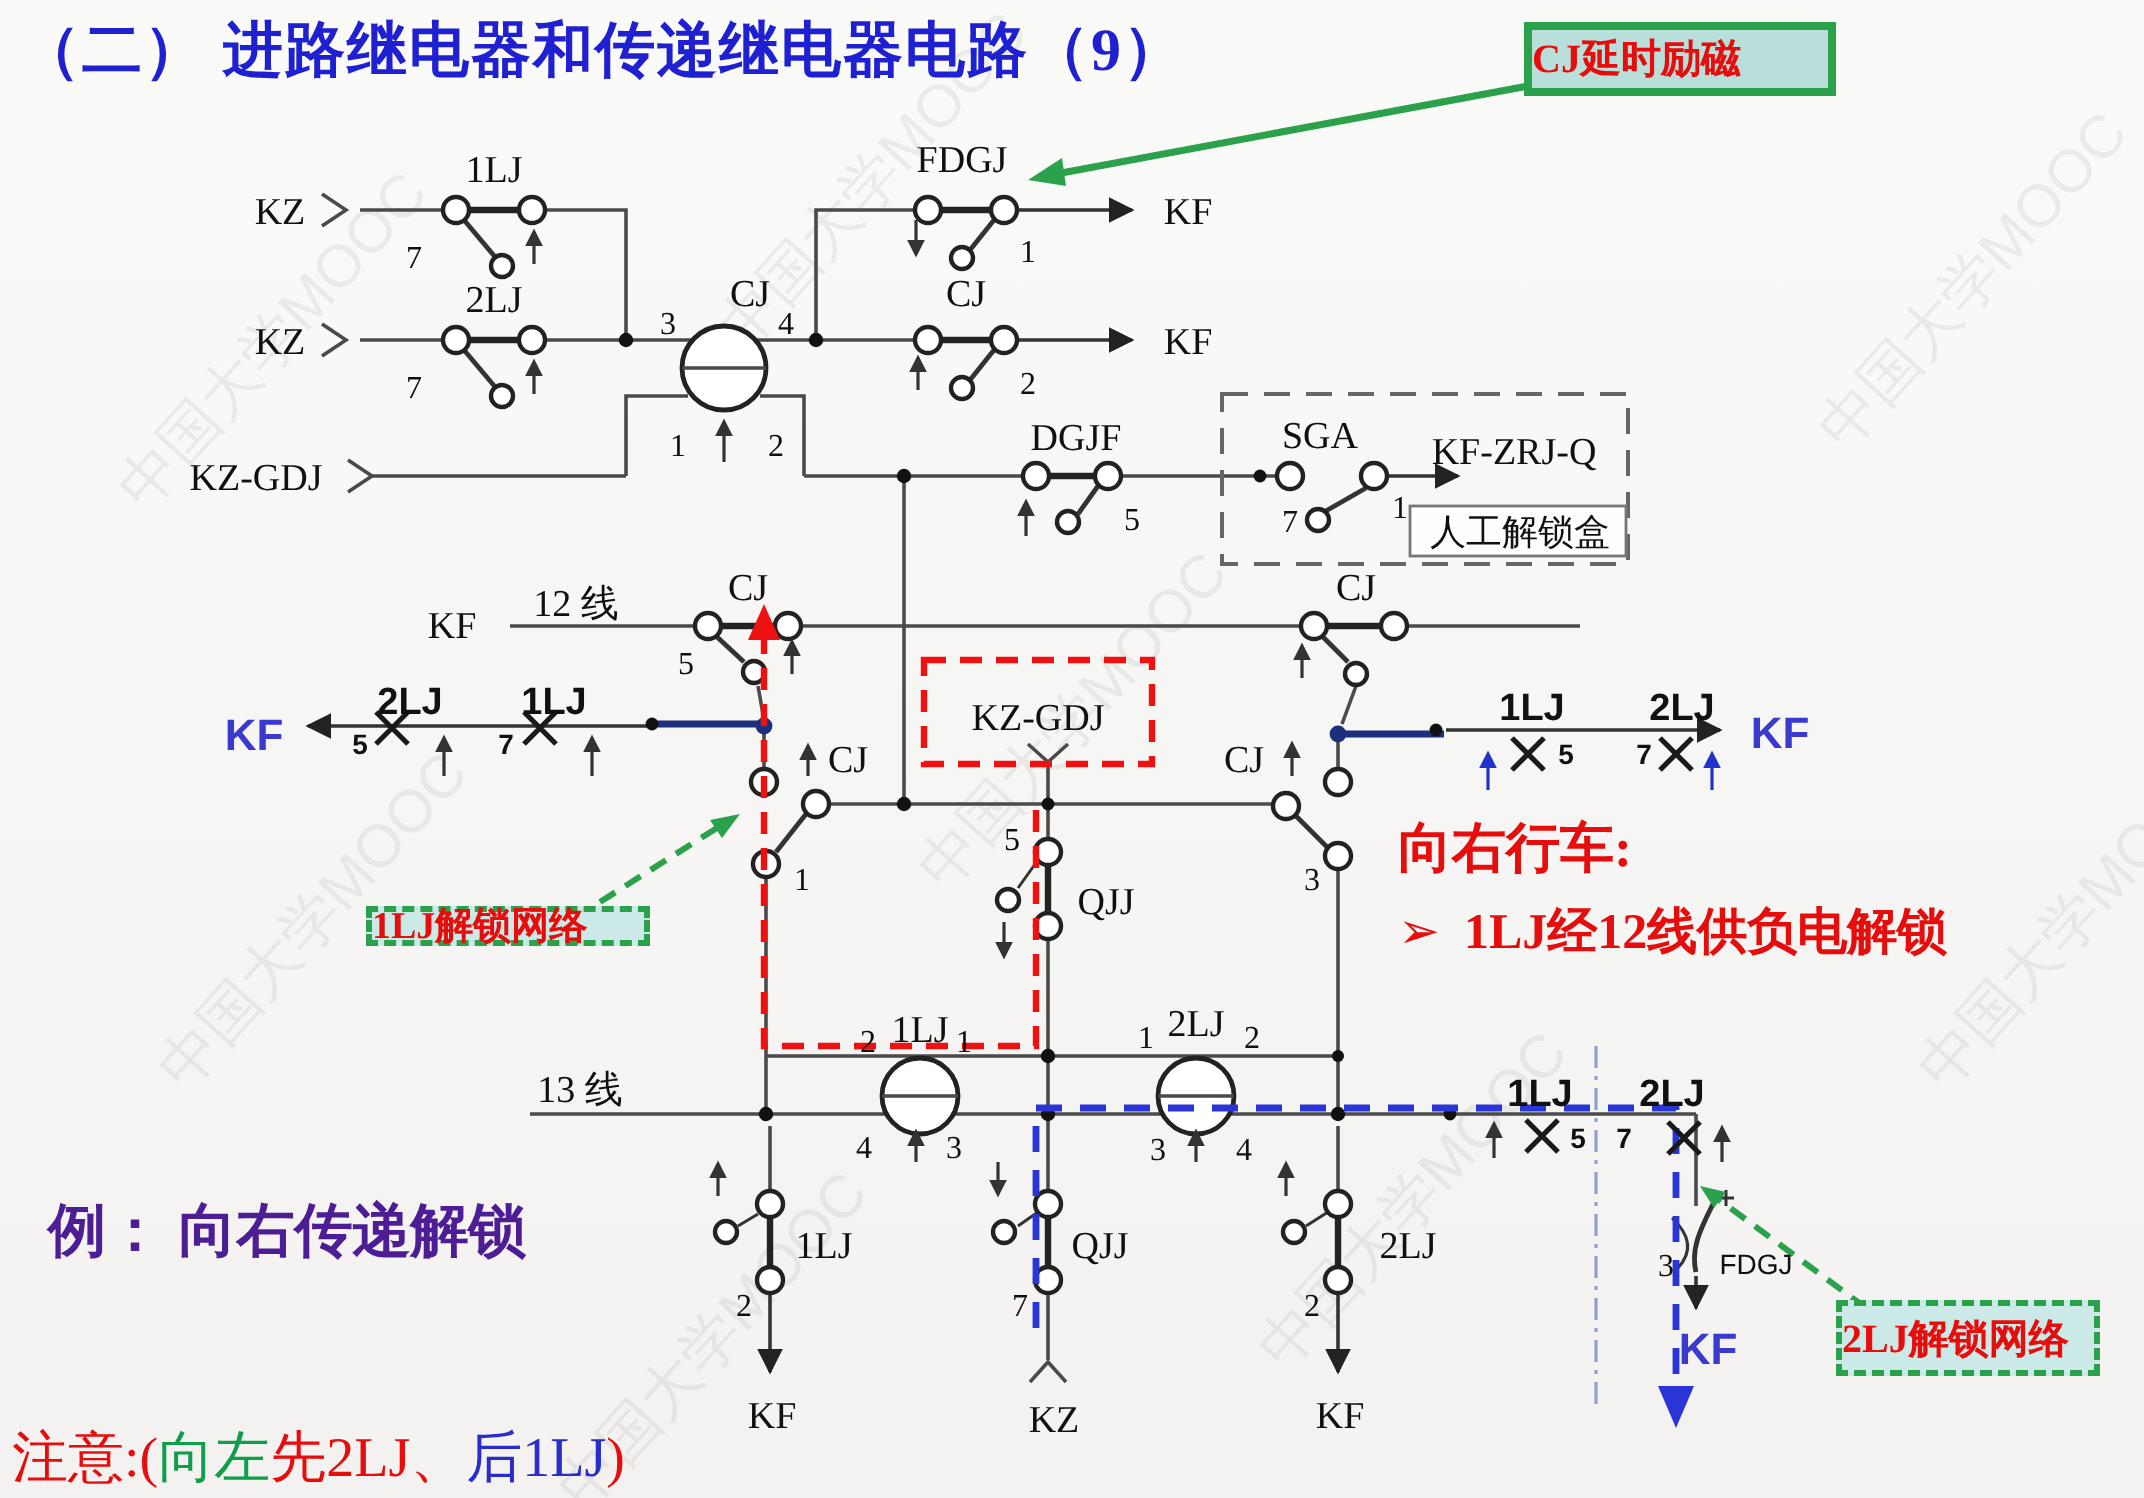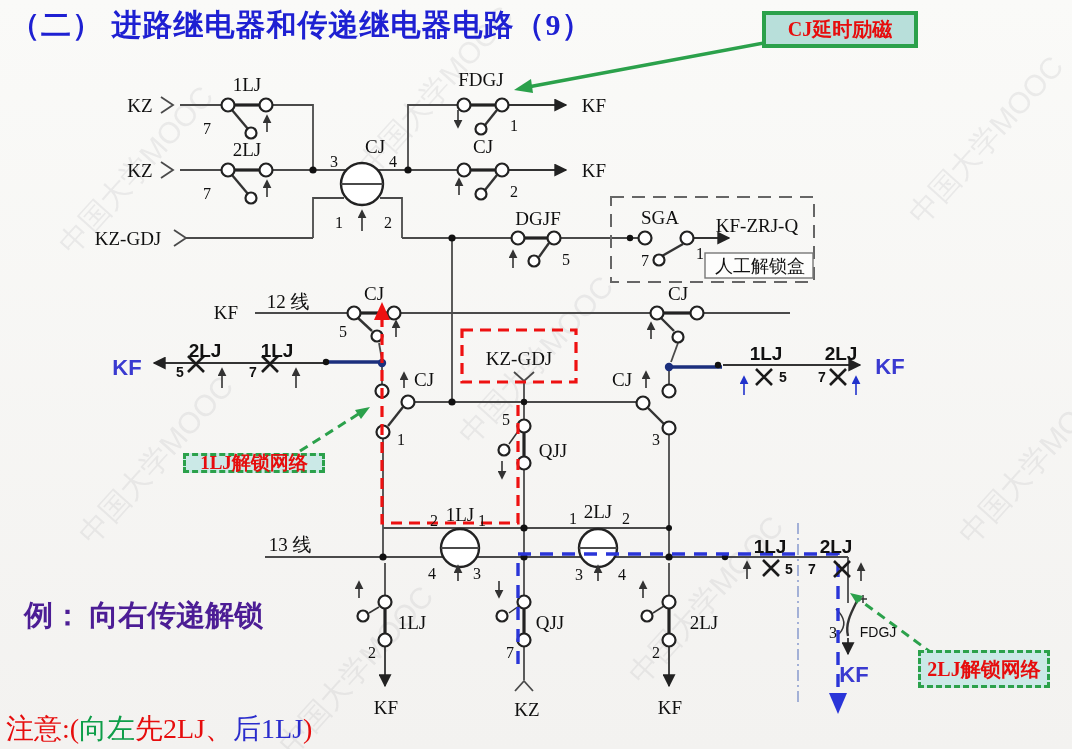--- a/index.html
+++ b/index.html
@@ -3,21 +3,21 @@
 <meta charset="utf-8">
 <style>
   html,body{margin:0;padding:0}
   body{width:1072px;height:749px;position:relative;overflow:hidden;
        background:linear-gradient(180deg,#fafaf8,#f3f2f0);
        font-family:"Liberation Serif",serif}
   .wm{position:absolute;color:rgba(110,110,118,.10);font-size:30px;
       transform:rotate(-48deg);white-space:nowrap;pointer-events:none;font-family:"Liberation Sans",sans-serif}
   .title{position:absolute;left:10px;top:5px;font-size:30px;font-weight:bold;
          color:#1e20d2;letter-spacing:1px;white-space:nowrap}
-  .callout{position:absolute;display:flex;align-items:center;justify-content:center;
+  .callout{position:absolute;display:flex;align-items:center;justify-content:flex-start;
            color:#e60d0d;font-weight:bold;box-sizing:border-box;white-space:nowrap}
   #co-cj{left:762px;top:11px;width:156px;height:37px;border:4px solid #2ba14b;background:#b8dfda;font-size:20px}
   #co-1lj{left:183px;top:453px;width:142px;height:20px;border:3px dashed #2ba14b;background:#cbe9e7;font-size:19px}
   #co-2lj{left:918px;top:650px;width:132px;height:38px;border:3px dashed #2ba14b;background:#cbe9e7;font-size:20px}
   .rnotes{position:absolute;left:699px;top:406px;font-weight:bold}
   .rn-h{font-size:27px;color:#e60d0d}
   .rn-i{font-size:25px;margin-top:7px;white-space:nowrap}
   .rn-1{color:#e60d0d}.rn-2{color:#2a2ccc}
   .mark{margin-right:12px;font-family:"DejaVu Sans",sans-serif}
   .example{position:absolute;left:24px;top:596px;font-size:29px;font-weight:bold;color:#4c1d95;white-space:nowrap}
@@ -388,19 +388,23 @@
   <span>CJ延时励磁</span>
 </div>
 <div class="callout" id="co-1lj">
   <span>1LJ解锁网络</span>
 </div>
 <div class="callout" id="co-2lj">
   <span>2LJ解锁网络</span>
 </div>
 
 <div class="rnotes">
+  <div class="rn-h">向右行车:</div>
+  <div class="rn-i rn-1">
+    <span class="mark">➢</span><span>1LJ经12线供负电解锁</span>
+  </div>
 </div>
 
 <div class="example">例： 向右传递解锁</div>
 
 <div class="bottom">
   <span class="c-red">注意:(</span><span class="c-green">向左</span><span class="c-red">先2LJ、</span><span class="c-blue">后1LJ</span><span class="c-red">)</span>
 </div>
 
 </body></html>

